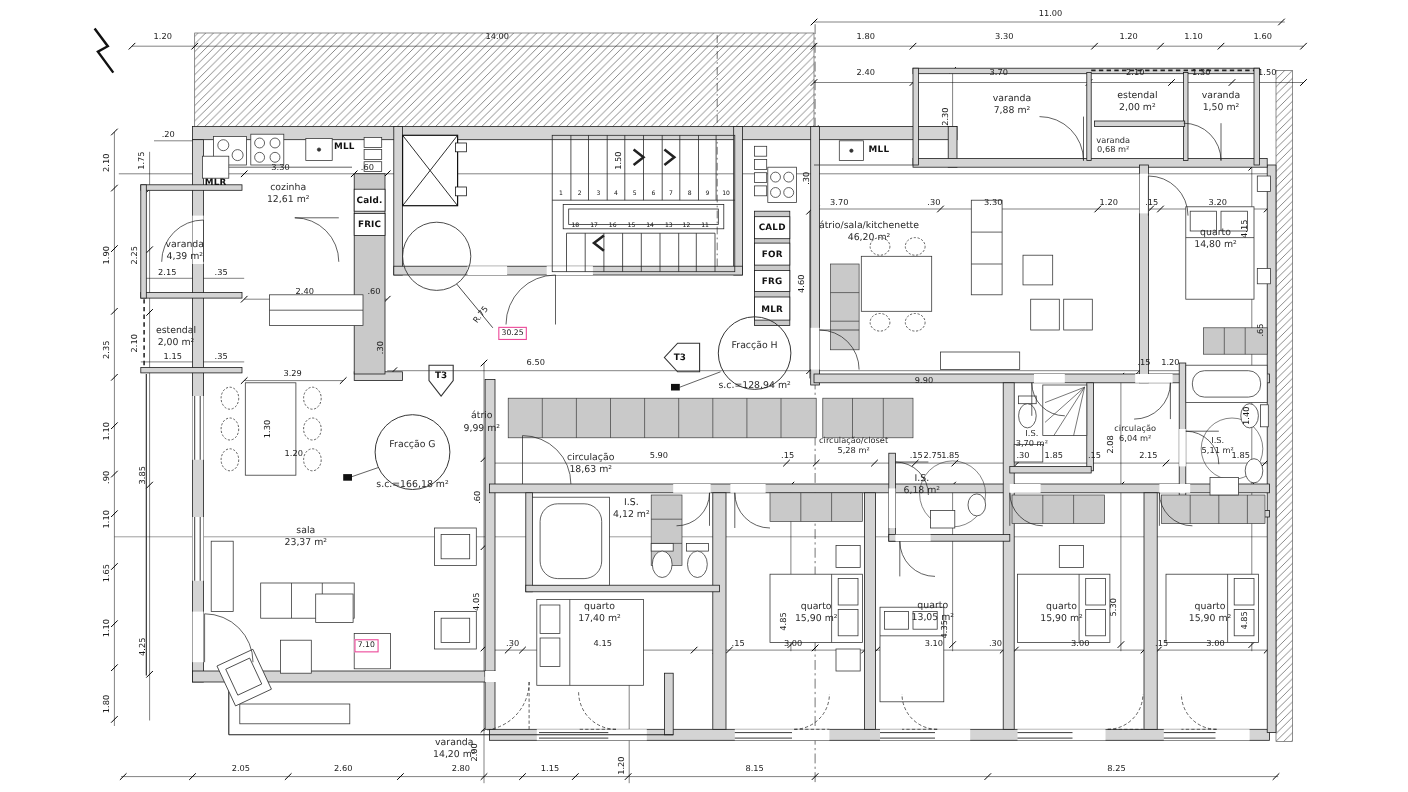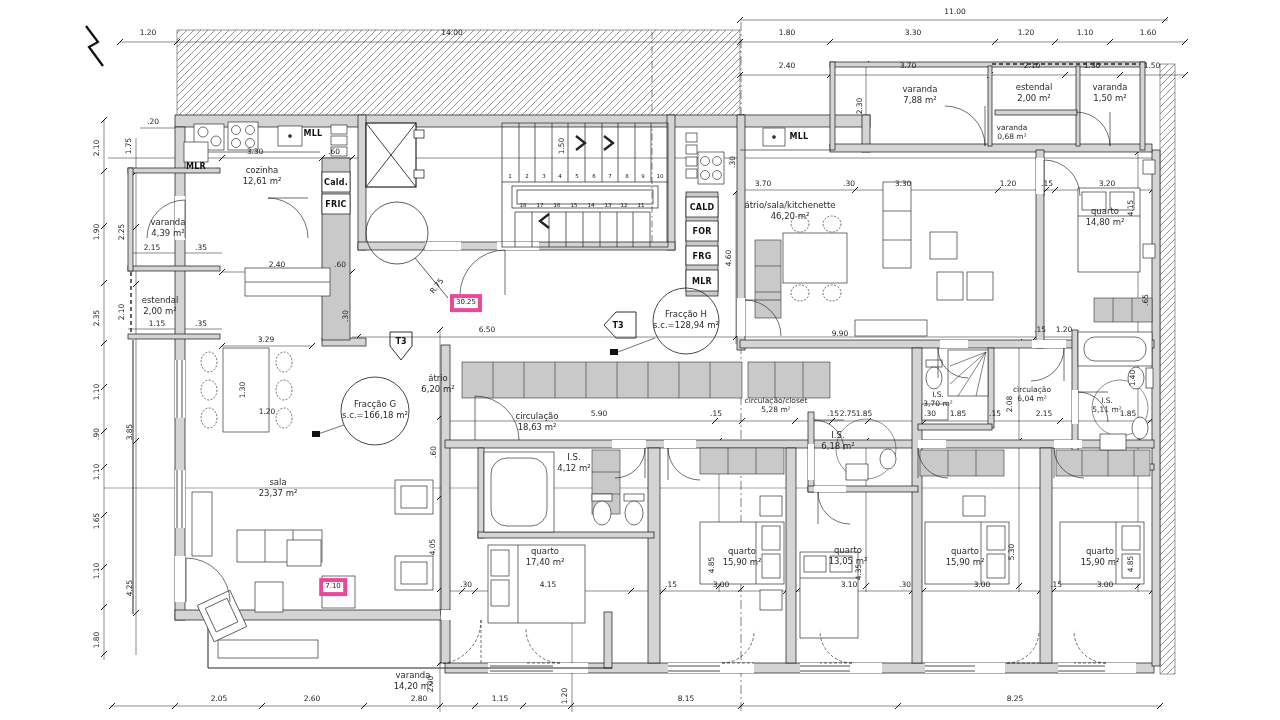--- a/index.html
+++ b/index.html
@@ -8,25 +8,25 @@
   svg{position:absolute;left:0;top:0;}
   .lbl{position:absolute;transform:translate(-50%,-50%);font-size:7.5px;line-height:1;
        white-space:nowrap;color:#1c1c1c;}
   .v{transform:translate(-50%,-50%) rotate(-90deg);}
   .rr{transform:translate(-50%,-50%) rotate(-52deg);}
   .room{position:absolute;transform:translate(-50%,-50%);font-size:8.5px;line-height:1.25;
         text-align:center;color:#2a2a2a;white-space:nowrap;}
   .room span{display:block;}
   .frac{position:absolute;transform:translate(-50%,-50%);font-size:8.5px;line-height:1.3;
         text-align:center;color:#2a2a2a;white-space:nowrap;}
-  .frac span{display:block;}
+  .frac span{display:block;margin-top:26px;}
   .app{position:absolute;transform:translate(-50%,-50%);font-size:8px;font-weight:bold;
        color:#111;white-space:nowrap;letter-spacing:.2px;}
   .st{position:absolute;transform:translate(-50%,-50%);font-size:5.5px;color:#111;}
-  .lvl{position:absolute;transform:translate(-50%,-50%);font-size:7px;border:4px solid #ec4899;
+  .lvl{position:absolute;transform:translate(-50%,-50%);font-size:7px;border:1px solid #ec4899;
        background:#fff;padding:0 2px;line-height:1.4;white-space:nowrap;}
   .mk{position:absolute;transform:translate(-50%,-50%);font-size:7px;font-weight:bold;color:#111;}
 </style>
 </head>
 <body>
 
 <div id="plan">
 
 <svg width="1280" height="720" viewBox="0 0 1280 720">
   <defs>
@@ -420,21 +420,21 @@
 <div class="room" style="left:160px;top:306px">
       <span>estendal</span>
       <span>2,00 m²</span>
     </div>
 <div class="room" style="left:278px;top:488px">
       <span>sala</span>
       <span>23,37 m²</span>
     </div>
 <div class="room" style="left:438px;top:384px">
       <span>átrio</span>
-      <span>6,20 m²</span>
+      <span>9,99 m²</span>
     </div>
 <div class="room" style="left:537px;top:422px">
       <span>circulação</span>
       <span>18,63 m²</span>
     </div>
 <div class="room" style="left:574px;top:463px">
       <span>I.S.</span>
       <span>4,12 m²</span>
     </div>
 <div class="room" style="left:545px;top:557px">
@@ -588,21 +588,21 @@
 <span class="lbl" style="left:255px;top:152px">3.30</span>
 <span class="lbl" style="left:334px;top:152px">.60</span>
 <span class="lbl" style="left:277px;top:265px">2.40</span>
 <span class="lbl" style="left:340px;top:265px">.60</span>
 <span class="lbl v" style="left:346px;top:316px">.30</span>
 <span class="lbl" style="left:266px;top:340px">3.29</span>
 <span class="lbl v" style="left:243px;top:390px">1.30</span>
 <span class="lbl" style="left:267px;top:412px">1.20</span>
 
 <span class="lbl" style="left:487px;top:330px">6.50</span>
-<span class="lbl" style="left:840px;top:334px">9.90</span>
+<span class="lbl" style="left:840px;top:346px">9.90</span>
 <span class="lbl v" style="left:733px;top:162px">.30</span>
 <span class="lbl v" style="left:562px;top:146px">1.50</span>
 
 <span class="lbl" style="left:599px;top:414px">5.90</span>
 <span class="lbl" style="left:716px;top:414px">.15</span>
 <span class="lbl v" style="left:434px;top:452px">.60</span>
 
 <span class="lbl" style="left:763px;top:184px">3.70</span>
 <span class="lbl" style="left:849px;top:184px">.30</span>
 <span class="lbl" style="left:903px;top:184px">3.30</span>

